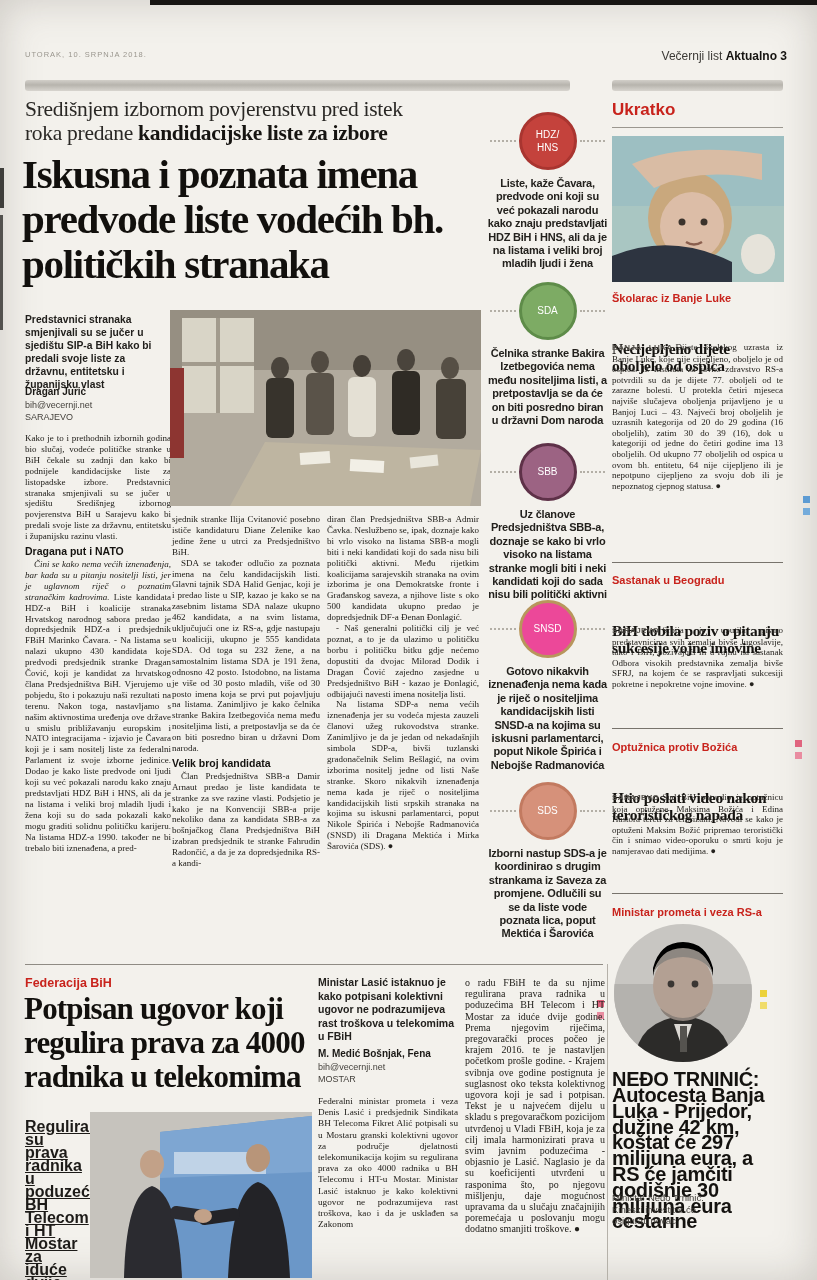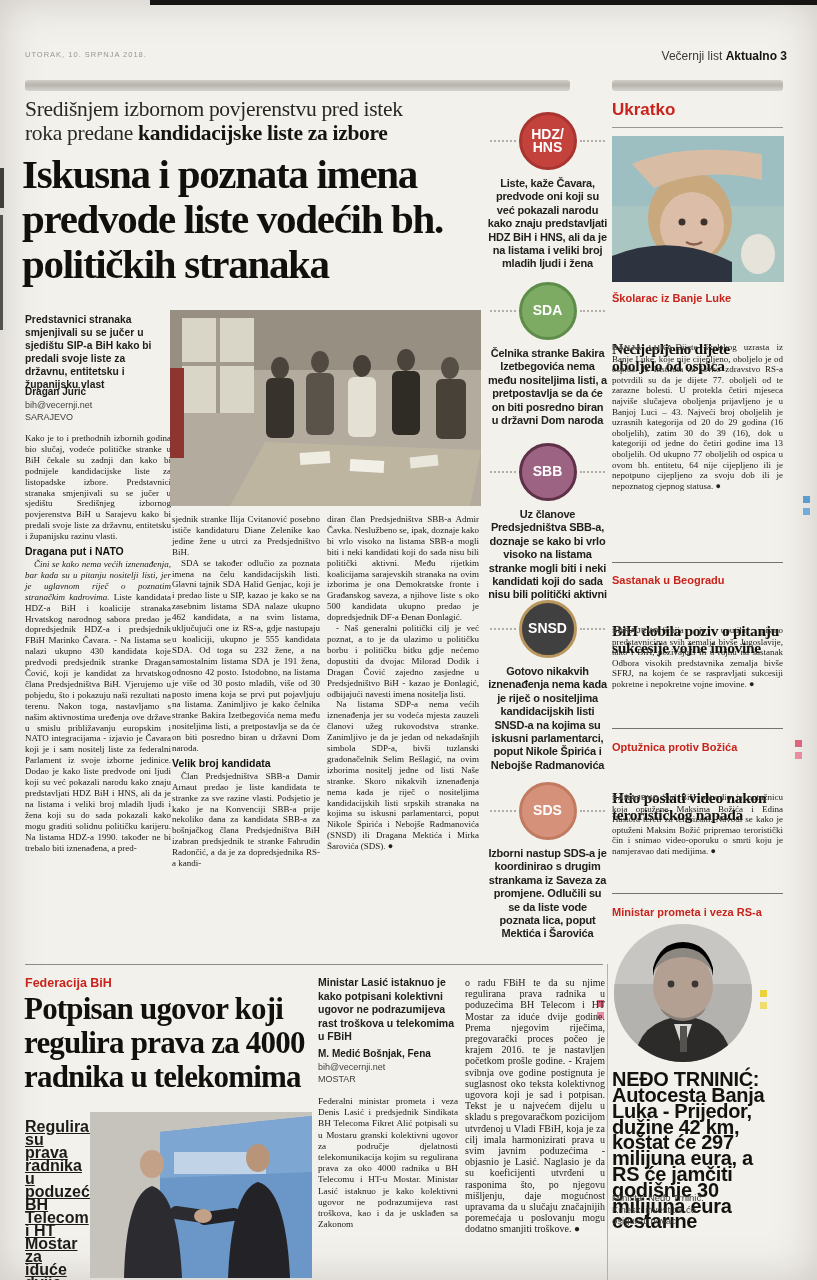--- a/index.html
+++ b/index.html
@@ -24,21 +24,21 @@
   .byline{font-family:"Liberation Sans",sans-serif;font-size:9px;line-height:12.5px;color:#45423d;}
   .byline .bname{font-weight:bold;color:#1b1916;font-size:10px;}
   .bodytext{font-size:9px;line-height:10.9px;text-align:justify;color:#22201c;}
   .subhead{font-family:"Liberation Sans",sans-serif;font-weight:bold;font-size:10.5px;margin:4px 0 2px 0;text-indent:0 !important;color:#14120f;}
 
   
   .party{position:absolute;left:487px;width:121px;}
   .party-row{display:flex;align-items:center;}
   .leader{flex:1;height:0;border-top:2px dotted #b3afa6;margin:0 3px;}
   .party-circle{width:52px;height:52px;border-radius:50%;border:3px solid;display:flex;align-items:center;justify-content:center;
-                font-family:"Liberation Sans",sans-serif;font-weight:bold;font-size:14px;line-height:13.5px;color:#fff;
+                font-family:"Liberation Sans",sans-serif;font-weight:normal;font-size:10px;line-height:13.5px;color:#fff;
                 text-align:center;white-space:pre-line;flex:0 0 auto;}
   .party-text{margin-top:7px;font-family:"Liberation Sans",sans-serif;font-weight:bold;font-size:11px;line-height:13.4px;
               text-align:center;color:#23211d;letter-spacing:-.2px;}
 
   
   .sidetitle{font-family:"Liberation Sans",sans-serif;font-weight:bold;font-size:17px;color:#c8231c;}
   .rule{height:1px;background:#77736c;}
   .kicker{font-family:"Liberation Sans",sans-serif;font-weight:bold;font-size:11px;color:#c8231c;}
   .sidehead{font-size:15.5px;line-height:16.5px;font-weight:bold;color:#14120f;letter-spacing:-.3px;margin-top:36px;}
   .sidebody{font-size:9px;line-height:10.6px;text-align:justify;color:#24221e;}
@@ -158,21 +158,21 @@
     <div class="party-row">
       <div class="leader"></div>
       <div class="party-circle" style="background-color: rgb(156, 99, 131); border-color: rgb(94, 49, 72);">SBB</div>
       <div class="leader"></div>
     </div>
     <div class="party-text">Uz članove Predsjedništva SBB-a, doznaje se kako bi vrlo visoko na listama stranke mogli biti i neki kandidati koji do sada nisu bili politički aktivni</div>
   </div>
   <div class="party" style="top:600px;">
     <div class="party-row">
       <div class="leader"></div>
-      <div class="party-circle" style="background-color: #404040; border-color: rgb(184, 150, 92);">SNSD</div>
+      <div class="party-circle" style="background-color: #ec4899; border-color: rgb(184, 150, 92);">SNSD</div>
       <div class="leader"></div>
     </div>
     <div class="party-text">Gotovo nikakvih iznenađenja nema kada je riječ o nositeljima kandidacijskih listi SNSD-a na kojima su iskusni parlamentarci, poput Nikole Špirića i Nebojše Radmanovića</div>
   </div>
   <div class="party" style="top:782px;">
     <div class="party-row">
       <div class="leader"></div>
       <div class="party-circle" style="background-color: rgb(214, 145, 122); border-color: rgb(194, 122, 96);">SDS</div>
       <div class="leader"></div>
     </div>

